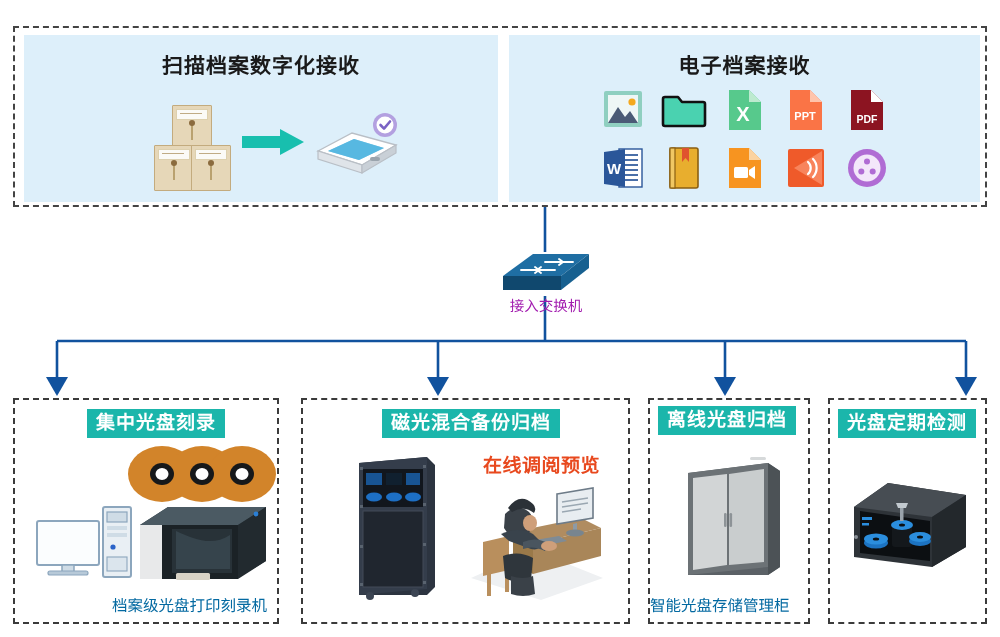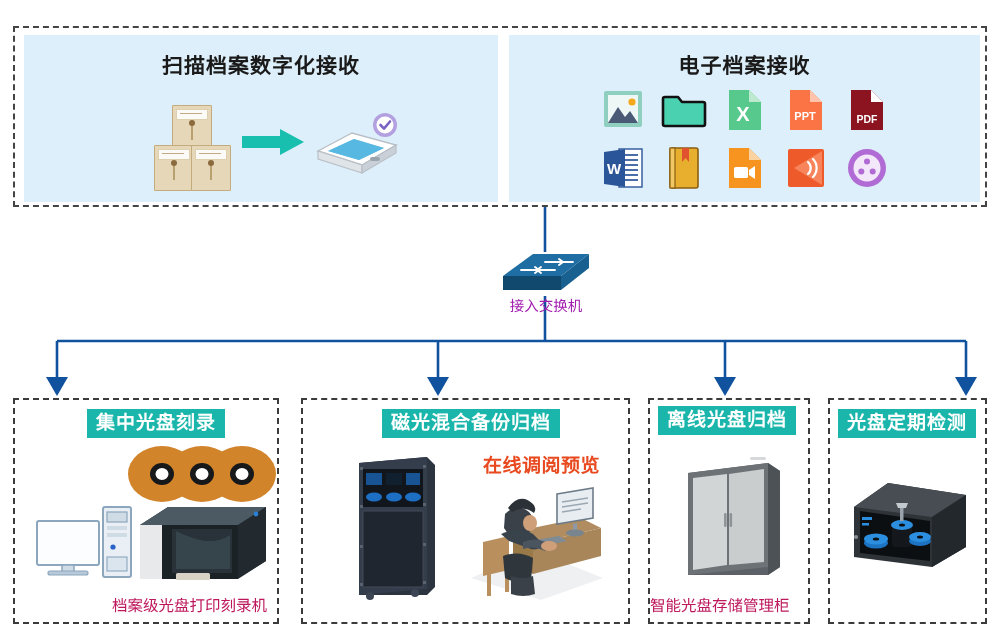--- a/index.html
+++ b/index.html
@@ -97,21 +97,21 @@
     position:absolute;
     background:#1bb6ab;color:#ffffff;
     font-size:19px;font-weight:700;letter-spacing:1px;
     padding:3px 9px 4px 9px;
     white-space:nowrap;
     font-family:Liberation Sans, sans-serif;
     line-height:1.18;
   }
   .caption{
     position:absolute;bottom:7px;
-    font-size:15.5px;color:#be185d;white-space:nowrap;
+    font-size:15.5px;color:#0369a1;white-space:nowrap;
     font-family:"DejaVu Sans","Liberation Sans",sans-serif;
   }
   .hot-note{
     position:absolute;
     color:#e8491e;font-size:19px;font-weight:700;letter-spacing:.5px;
     white-space:nowrap;
     font-family:Liberation Serif, serif;
   }
   svg{display:block;overflow:visible;}
 </style>

